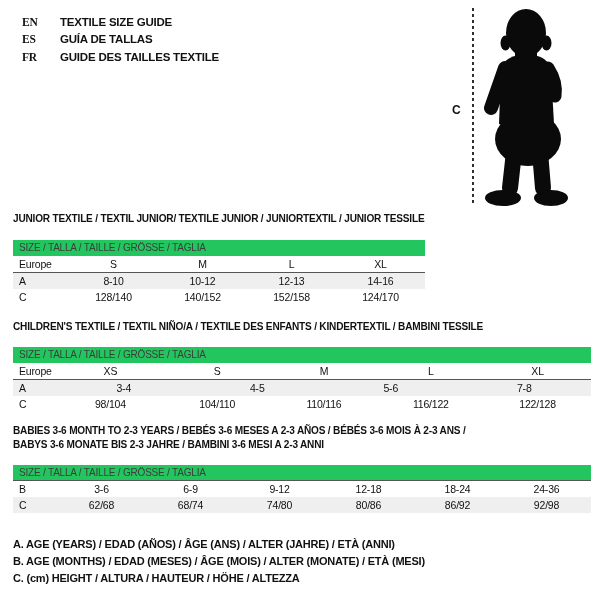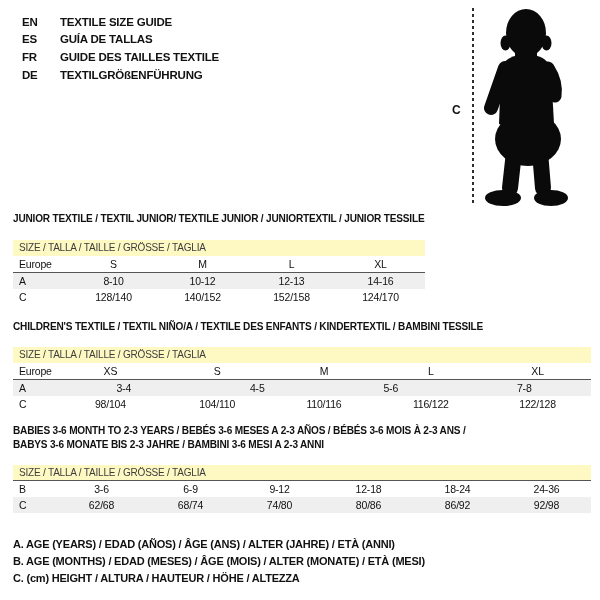--- a/index.html
+++ b/index.html
@@ -3,32 +3,32 @@
 <meta charset="utf-8">
 <style>
   html,body{margin:0;padding:0;}
   .page{
     position:relative;width:600px;height:600px;background:#ffffff;overflow:hidden;
     font-family:"Liberation Sans", sans-serif;color:#111;letter-spacing:-0.2px;
   }
   
   .langs{position:absolute;left:22px;top:13px;}
   .lang-row{display:flex;height:17.6px;align-items:center;font-size:11.5px;font-weight:bold;}
-  .lang-code{width:38px;}
+  .lang-code{width:38px;font-family:Liberation Serif, serif;}
   
   .measure-line{position:absolute;left:472px;top:8px;width:2px;height:198px;
     background:repeating-linear-gradient(to bottom,#2e2e2e 0 3px,transparent 3px 6px);}
   .measure-label{position:absolute;left:452px;top:103px;font-size:12px;font-weight:bold;}
   .baby{position:absolute;left:479px;top:6px;}
   
   .sec-title{position:absolute;left:13px;font-size:10.5px;font-weight:bold;white-space:nowrap;transform:scaleX(.96);transform-origin:left;}
   .sec-title.two-line{line-height:14px;}
   
   .tbl{position:absolute;left:13px;font-size:10.5px;}
-  .size-bar{height:16px;line-height:16px;background:#fef9c3;color:#3d3d3d;padding-left:6px;font-size:10px;box-sizing:border-box;}
+  .size-bar{height:16px;line-height:16px;background:#22c55e;color:#3d3d3d;padding-left:6px;font-size:10px;box-sizing:border-box;}
   .row{display:flex;height:16px;line-height:16px;align-items:center;}
   .row .c0{width:56px;padding-left:6px;box-sizing:border-box;}
   .tbl.wide .c0{width:44px;}
   .row .c{flex:1;text-align:center;}
   .rule-below{border-bottom:1px solid #555;}
   .alt{background:#efefef;}
   
   .notes{position:absolute;left:13px;top:536px;font-size:11px;font-weight:bold;line-height:17px;white-space:nowrap;}
 </style>
 </head>
@@ -41,24 +41,20 @@
       <span class="lang-code">EN</span>
       <span>TEXTILE SIZE GUIDE</span>
     </div>
     <div class="lang-row">
       <span class="lang-code">ES</span>
       <span>GUÍA DE TALLAS</span>
     </div>
     <div class="lang-row">
       <span class="lang-code">FR</span>
       <span>GUIDE DES TAILLES TEXTILE</span>
-    </div>
-    <div class="lang-row">
-      <span class="lang-code">DE</span>
-      <span>TEXTILGRÖßENFÜHRUNG</span>
     </div>
   </div>
 
   <div class="measure-line"></div>
   <div class="measure-label">C</div>
   <svg class="baby" width="115" height="202" viewBox="0 0 115 202" xmlns="http://www.w3.org/2000/svg">
     <g fill="#0a0a0a" stroke="none">
       <ellipse cx="47" cy="27" rx="20" ry="24"></ellipse>
       <ellipse cx="26.5" cy="37" rx="5" ry="7.5"></ellipse>
       <ellipse cx="67.5" cy="37" rx="5" ry="7.5"></ellipse>

